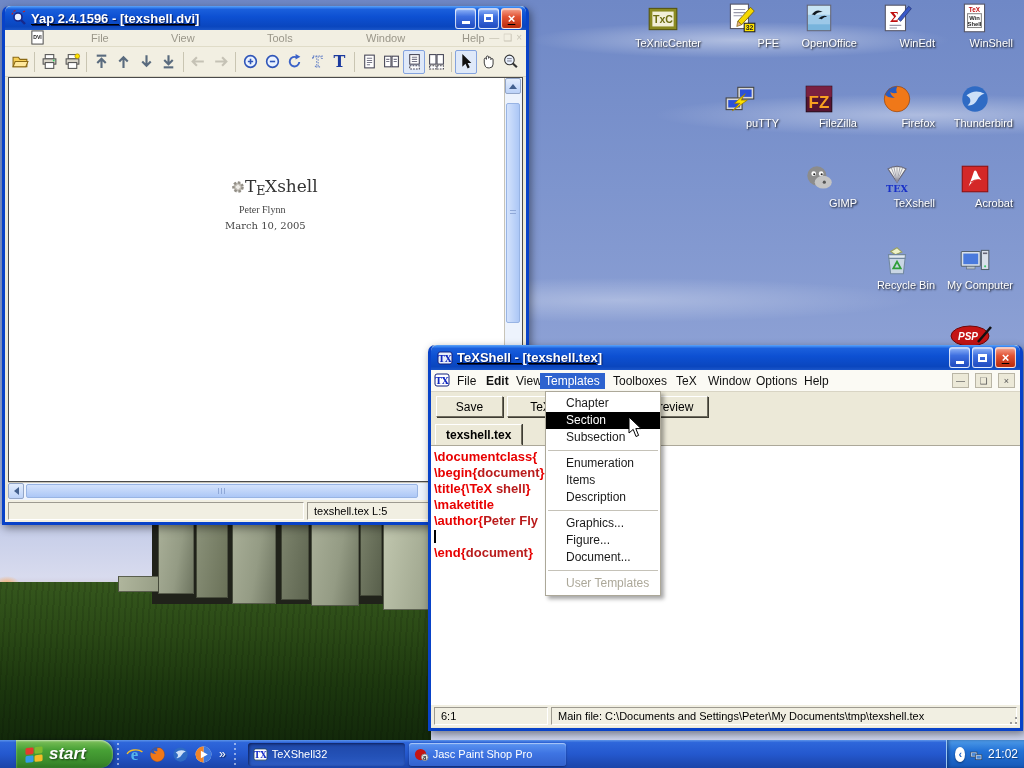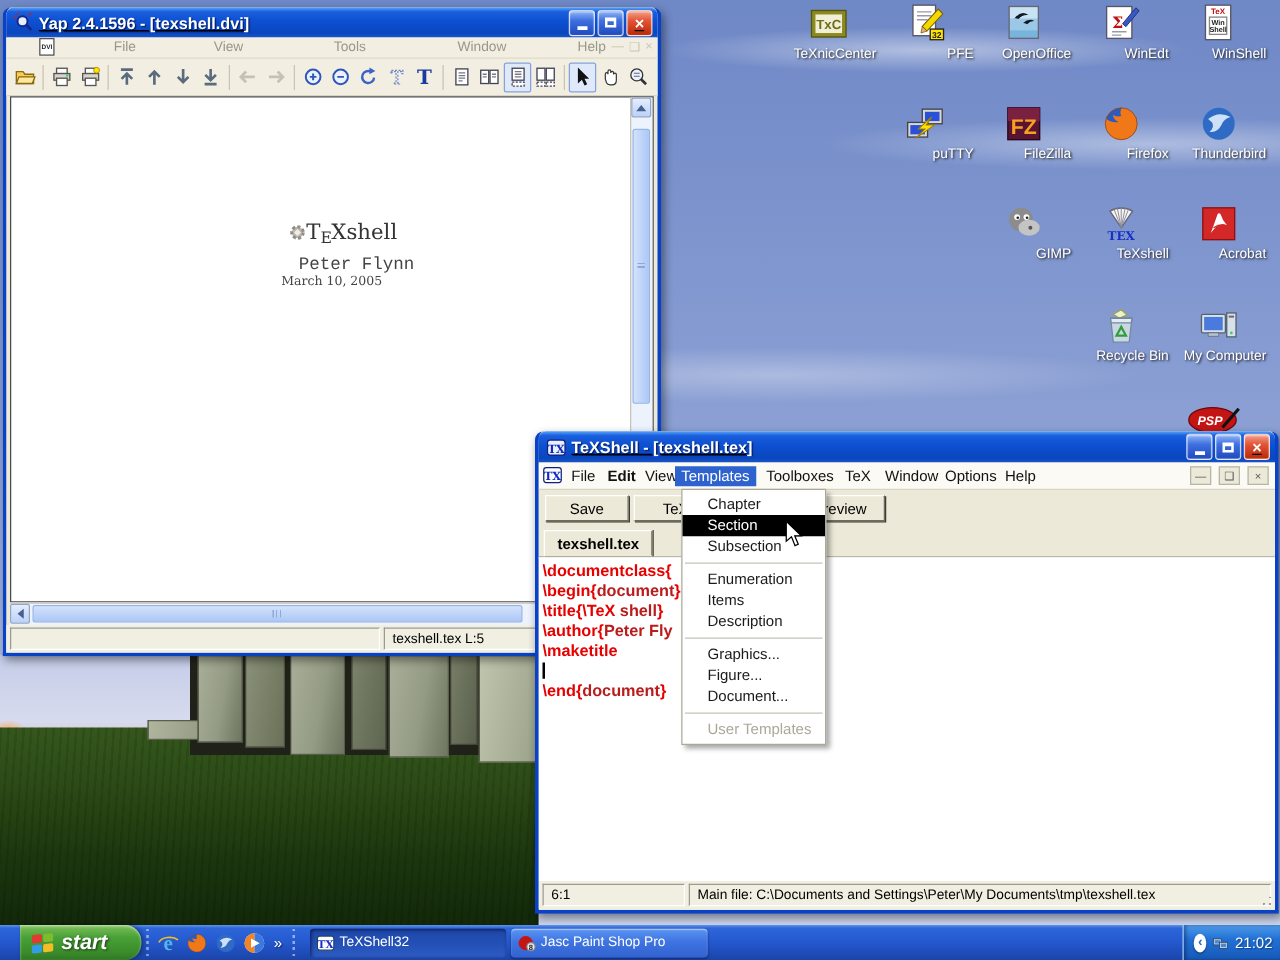--- a/index.html
+++ b/index.html
@@ -57,21 +57,21 @@
   .yap-toolbar{height:29px;background:#F2EFE2;border-bottom:1px solid #D8D4C4;display:flex;align-items:center;padding:0 4px;}
   .ybtn{width:21px;height:22px;display:flex;align-items:center;justify-content:center;border:1px solid transparent;border-radius:2px;}
   .ybtn svg{width:17px;height:17px;}
   .ybtn.pressed{border-color:#84A3DE;background:#DFE9F9;}
   .ybtn.disabled{opacity:.5;}
   .ysep{width:1px;height:20px;background:#C9C5B2;margin:0 3px;}
   .yap-client{position:relative;margin:0 3px;height:405px;background:#fff;border:1px solid #4A4A4A;box-sizing:border-box;overflow:hidden;}
   .dvi-title{position:absolute;left:222px;top:98px;font-family:"DejaVu Serif",serif;font-size:17px;color:#333;}
   .dvi-title .gear{display:inline-block;width:14px;height:14px;vertical-align:-2px;}
   .dvi-title .lowE{font-size:74%;vertical-align:-3px;letter-spacing:-.5px;}
-  .dvi-author{position:absolute;left:230px;top:126px;font-family:Liberation Mono, monospace;font-size:14px;color:#444;}
+  .dvi-author{position:absolute;left:230px;top:126px;font-family:Liberation Serif, serif;font-size:10px;color:#444;}
   .dvi-date{position:absolute;left:216px;top:142px;font-family:"DejaVu Serif",serif;font-size:10px;color:#444;}
   .vscroll{position:absolute;right:0;top:0;bottom:0;width:17px;background:#EDF3FD;border-left:1px solid #C8C4B8;}
   .sbtn{position:absolute;left:0;width:16px;height:16px;border:1px solid #93A6C8;border-radius:2px;box-sizing:border-box;
     background:linear-gradient(180deg,#E3EDFD,#BCD2F8);display:flex;align-items:center;justify-content:center;}
   .tri{width:0;height:0;border:4px solid transparent;}
   .tri.up{border-bottom:5px solid #44618F;margin-top:-4px;}
   .tri.down{border-top:5px solid #44618F;margin-bottom:-4px;}
   .tri.left{border-right:5px solid #44618F;margin-left:-4px;}
   .vthumb{position:absolute;left:1px;width:14px;border:1px solid #98B4E4;border-radius:2px;box-sizing:border-box;
     background:linear-gradient(90deg,#D3E2FC,#ACC7F6);}
@@ -565,22 +565,22 @@
       <span class="cbtn" style="left: 76px; width: 67px;">TeX</span>
       <span class="cbtn" style="left: 205px; width: 72px;">Preview</span>
     </div>
   <div class="tabrow">
     <span class="tab">texshell.tex</span>
   </div>
   <div class="editor" id="editor">
       <div class="eline"><span class="cmd">\documentclass{</span></div>
       <div class="eline"><span class="cmd">\begin{</span><span class="txt">document</span><span class="cmd">}</span></div>
       <div class="eline"><span class="cmd">\title{\TeX</span><span class="txt"> shell</span><span class="cmd">}</span></div>
+      <div class="eline"><span class="cmd">\maketitle</span></div>
       <div class="eline"><span class="cmd">\author{</span><span class="txt">Peter Fly</span></div>
-      <div class="eline"><span class="cmd">\maketitle</span></div>
       <div class="eline"><span class="caret"></span></div>
       <div class="eline"><span class="cmd">\end{</span><span class="txt">document</span><span class="cmd">}</span></div>
     </div>
   <div class="statusbar" style="position:relative;">
     <span class="scell" style="width:100px;">6:1</span>
     <span class="scell" style="flex:1;">Main file: C:\Documents and Settings\Peter\My Documents\tmp\texshell.tex</span>
     <span class="grip"></span>
   </div>
 </div>
 

